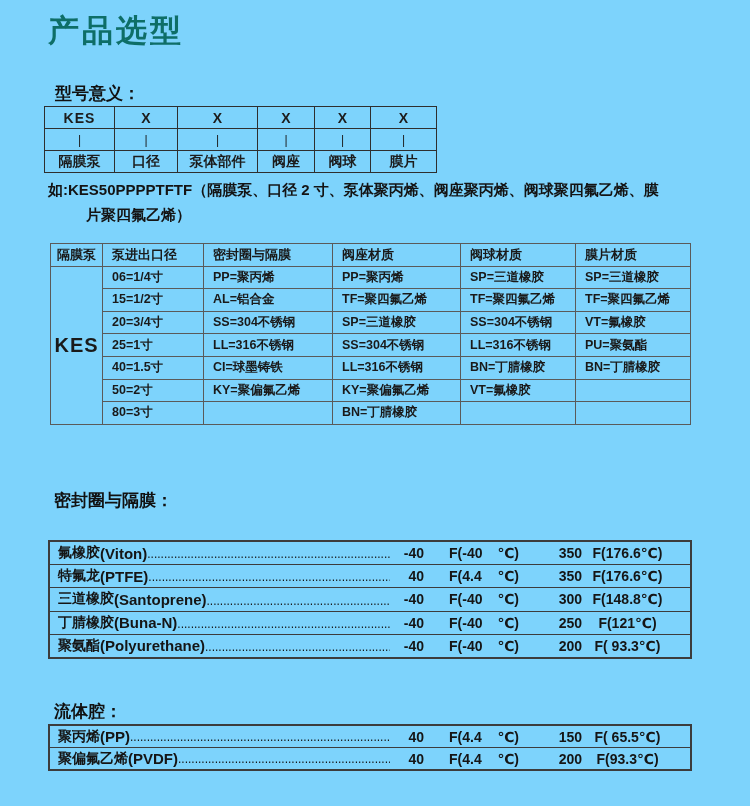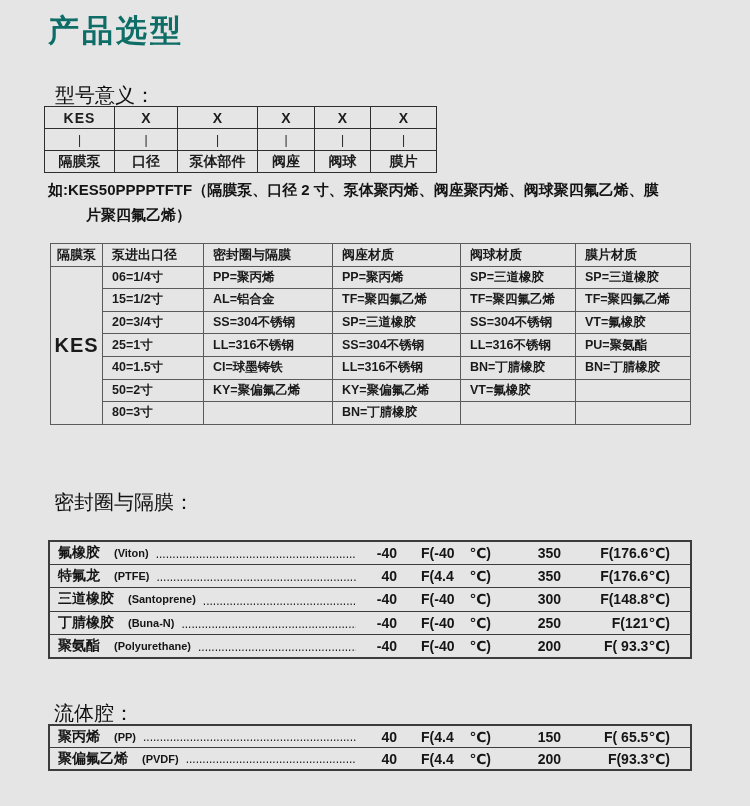--- a/index.html
+++ b/index.html
@@ -1,23 +1,23 @@
 <!DOCTYPE html>
 <html><head>
 <meta charset="utf-8">
 <style>
   html,body{margin:0;padding:0;background:#ffffff;}
   .page{
-    position:relative;width:750px;height:806px;background:#e5e5e5;
+    position:relative;width:750px;height:806px;background:#7dd3fc;
     font-family:"Liberation Sans","DejaVu Sans",sans-serif;color:#1c1c1c;overflow:hidden;
   }
   .title{position:absolute;font-weight:bold;color:#0e6e67;font-size:31px;letter-spacing:3px;}
   .t1{left:48px;top:10px;}
   .t2{left:56px;top:462px;}
-  .lbl{position:absolute;font-size:20px;font-weight:400;color:#111;}
+  .lbl{position:absolute;font-size:17px;font-weight:700;color:#111;}
   .lbl-model{left:55px;top:82px;}
   .lbl-seal{left:54px;top:489px;}
   .lbl-fluid{left:54px;top:700px;}
 
   
   table{border-collapse:collapse;}
   .model-table{position:absolute;left:44px;top:106px;width:392px;table-layout:fixed;}
   .model-table td{border:1.5px solid #2e2e2e;text-align:center;height:21px;
     font-size:14px;font-weight:600;padding:0;}
   .model-table .bar{font-size:12px;font-weight:400;}
@@ -34,32 +34,32 @@
     font-weight:600;padding:0 0 0 9px;color:#1a1a1a;white-space:nowrap;overflow:hidden;}
   .sel-table .head td{font-size:13px;font-weight:700;}
   .sel-table td.c0{text-align:center;padding:0;}
   .sel-table td.kes{font-size:20px;font-weight:700;letter-spacing:1px;text-align:center;padding:0;}
 
   
   .ttable{position:absolute;left:48px;width:644px;border:2px solid #3c3c3c;box-sizing:border-box;}
   .ttable1{top:540px;}
   .ttable2{top:724px;}
   .trow{display:flex;align-items:center;height:22.2px;padding:0 20px 0 8px;
-    border-top:1.5px solid #3c3c3c;font-size:14px;font-weight:600;color:#151515;gap:7px;}
+    border-top:1.5px solid #3c3c3c;font-size:14px;font-weight:600;color:#151515;}
   .trow:first-child{border-top:none;}
   .ttable2 .trow{height:21px;}
   .tname{font-weight:700;white-space:nowrap;}
-  .ten{font-size:11px;margin-left:7px;white-space:nowrap;}
+  .ten{font-size:15px;white-space:nowrap;}
   .tdots{flex:1 1 auto;overflow:hidden;white-space:nowrap;font-size:12px;font-weight:400;
     align-self:flex-end;line-height:19px;}
   .tdots::after{content:"....................................................................................................................................................................................";}
   .tv1{flex:0 0 34px;text-align:right;}
-  .tc1{flex:0 0 70px;margin-left:17px;display:flex;justify-content:space-between;align-items:flex-end;}
+  .tc1{flex:0 0 70px;margin-left:25px;display:flex;justify-content:space-between;align-items:flex-end;}
   .tv2{flex:0 0 44px;margin-left:19px;text-align:right;}
-  .tc2{flex:0 0 85px;margin-left:17px;display:flex;justify-content:flex-end;}
+  .tc2{flex:0 0 85px;margin-left:3px;display:flex;justify-content:center;}
 </style>
 </head>
 <body>
 
 <div class="page">
 
   <div class="title t1">产品选型</div>
 
   <div class="lbl lbl-model">型号意义：</div>
 

